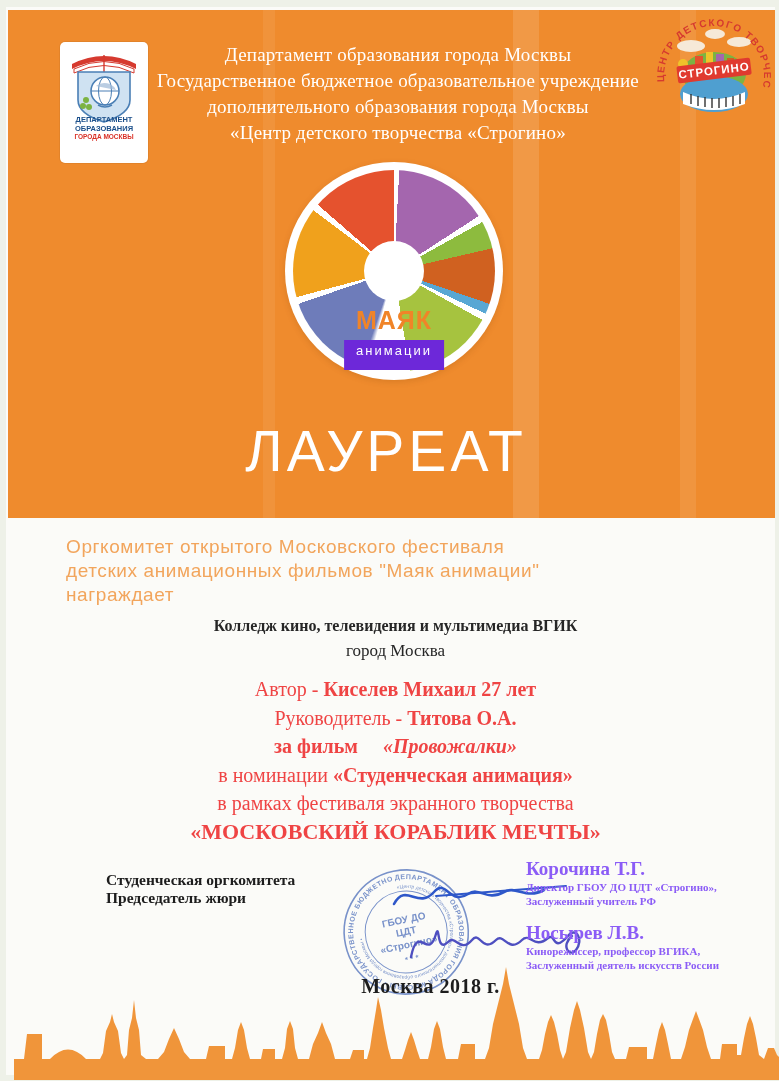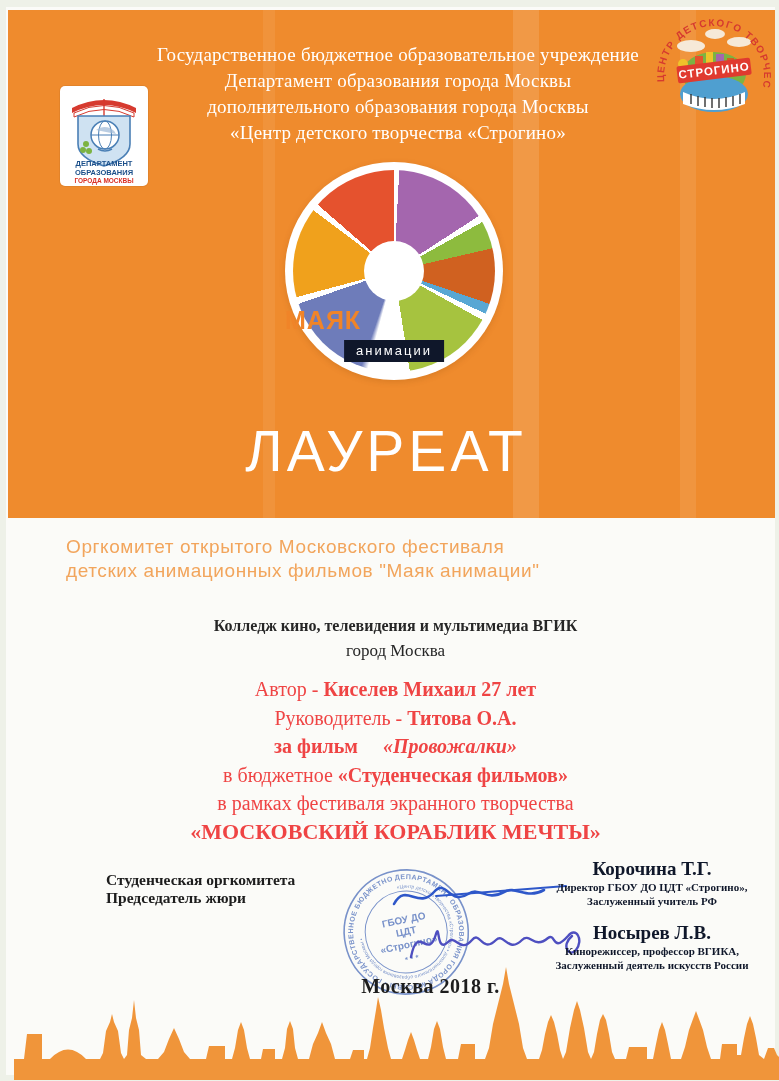--- a/index.html
+++ b/index.html
@@ -13,22 +13,22 @@
   .orange-top{
     position:absolute;left:2px;top:3px;width:767px;height:508px;
     background:#ef8b2d;
   }
   .streak{position:absolute;top:0;height:100%;background:rgba(255,255,255,.12);}
   .s1{left:505px;width:26px;}
   .s2{left:672px;width:16px;background:rgba(255,255,255,.09);}
   .s3{left:255px;width:12px;background:rgba(255,255,255,.07);}
   
   .dept-logo{
-    position:absolute;left:52px;top:32px;width:88px;height:100px;
-    background:#ffffff;border-radius:5px;box-shadow:0 0 0 1px rgba(0,0,0,.05);margin-top:44px;
+    position:absolute;left:52px;top:32px;width:88px;height:121px;
+    background:#ffffff;border-radius:5px;box-shadow:0 0 0 1px rgba(0,0,0,.05);
   }
   
   .header-text{
     position:absolute;left:120px;top:32px;width:540px;
     text-align:center;color:#ffffff;
     font-size:19px;line-height:26px;letter-spacing:.2px;
   }
   
   .cdt-logo{position:absolute;right:0px;top:-2px;width:122px;height:128px;}
   
@@ -53,29 +53,29 @@
       #f0a11c 252deg 304deg,
       #ffffff 304deg 308deg,
       #e5522e 308deg 357deg,
       #ffffff 357deg 360deg);
   }
   .wheel-hub{
     position:absolute;left:79px;top:79px;width:60px;height:60px;border-radius:50%;
     background:#ffffff;
   }
   .wheel-title{
-    position:absolute;left:0;top:144px;width:100%;
+    position:absolute;left:0;top:144px;width:100%;text-align:center;
     font-family:"Liberation Sans", sans-serif;font-weight:bold;
     font-size:25px;letter-spacing:1px;color:#f08428;
   }
   .wheel-sub{
     position:absolute;left:50%;top:178px;transform:translateX(-50%);
-    background:#0f172a;color:#ffffff;
+    background:#6d28d9;color:#ffffff;
     font-family:"Liberation Sans", sans-serif;
-    font-size:13px;letter-spacing:2px;padding:3px 12px 4px;
+    font-size:13px;letter-spacing:2px;padding:3px 12px 12px;
   }
   
   .award{
     position:absolute;left:0;top:408px;width:756px;text-align:center;
     font-family:"Liberation Sans", sans-serif;
     font-size:57px;letter-spacing:4px;color:#ffffff;
   }
   
   .intro{
     position:absolute;left:60px;top:528px;width:659px;text-align:left;
@@ -94,21 +94,21 @@
   .details b{font-weight:bold;}
   .details .film-title{font-style:italic;font-weight:bold;margin-left:20px;}
   .details .fest-name{font-weight:bold;font-size:22px;}
   
   .sig-left{
     position:absolute;left:100px;top:864px;width:260px;color:#1d1d1d;
     font-weight:bold;font-size:15.5px;text-align:left;
   }
   .sig-left .row2{}
   .sig-right{
-    position:absolute;left:532px;top:850px;width:228px;text-align:center;color:#0f172a;
+    position:absolute;left:520px;top:850px;width:228px;text-align:left;color:#8b5cf6;
   }
   .sig-right .nm{font-weight:bold;font-size:19px;line-height:23px;}
   .sig-right .ttl{font-weight:bold;font-size:11px;line-height:14px;}
   .sig-right .block2{margin-top:13px;}
   .stamp{position:absolute;left:328px;top:848px;width:144px;height:152px;opacity:.85;transform:rotate(-12deg);}
   .autographs{position:absolute;left:370px;top:855px;width:250px;height:120px;}
   .city-year{
     position:absolute;left:40px;top:968px;width:769px;text-align:center;
     font-weight:bold;font-size:20px;color:#1d1d1d;letter-spacing:.5px;
   }
@@ -145,22 +145,22 @@
         <circle cx="29" cy="65" r="3" fill="#7cb342"></circle>
       </svg>
       <div style="position:absolute;left:0;top:74px;width:100%;text-align:center;font-family:'Liberation Sans',sans-serif;font-weight:bold;">
         <div style="font-size:7.5px;color:#1b4f8a;line-height:8.5px;">ДЕПАРТАМЕНТ</div>
         <div style="font-size:7.5px;color:#1b4f8a;line-height:8.5px;">ОБРАЗОВАНИЯ</div>
         <div style="font-size:6.5px;color:#d93025;line-height:8px;">ГОРОДА МОСКВЫ</div>
       </div>
     </div>
 
     <div class="header-text">
+      <div>Департамент образования города Москвы</div>
       <div>Государственное бюджетное образовательное учреждение</div>
-      <div>Департамент образования города Москвы</div>
       <div>дополнительного образования города Москвы</div>
       <div>«Центр детского творчества «Строгино»</div>
     </div>
 
     <div class="cdt-logo">
       <svg width="122" height="128" viewBox="0 0 122 128">
         <defs>
           <path id="arcTop" d="M 12 78 A 50 50 0 1 1 110 78"></path>
         </defs>
 
@@ -206,32 +206,33 @@
       <div class="wheel-title">МАЯК</div>
       <div class="wheel-sub">анимации</div>
     </div>
 
     <div class="award">ЛАУРЕАТ</div>
   </div>
 
   <div class="intro">
     <div>Оргкомитет открытого Московского фестиваля</div>
     <div>детских анимационных фильмов "Маяк анимации"</div>
+    <div>награждает</div>
   </div>
 
   <div class="recipient">
     <div class="name">Колледж кино, телевидения и мультимедиа ВГИК</div>
     <div class="city">город Москва</div>
   </div>
 
   <div class="details">
     <div><span>Автор - </span><b>Киселев Михаил  27 лет</b></div>
     <div><span>Руководитель - </span><b>Титова О.А.</b></div>
     <div><b>за фильм </b><span class="film-title">«Провожалки»</span></div>
-    <div><span>в бюджетное </span><b>«Студенческая фильмов»</b></div>
+    <div><span>в номинации </span><b>«Студенческая анимация»</b></div>
     <div>в рамках фестиваля экранного творчества</div>
     <div class="fest-name">«МОСКОВСКИЙ КОРАБЛИК МЕЧТЫ»</div>
   </div>
 
   <div class="sig-left">
     <div>Студенческая оргкомитета</div>
     <div class="row2">Председатель жюри</div>
   </div>
 
   <div class="stamp">

